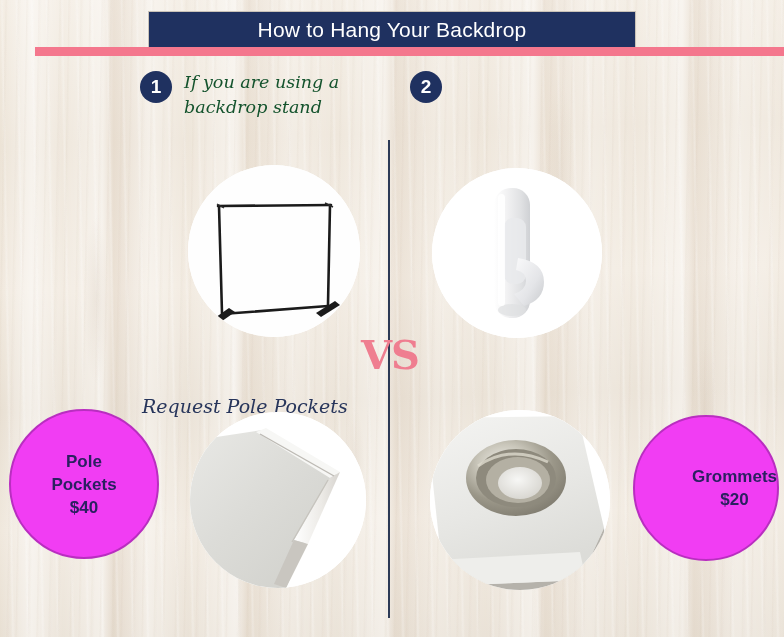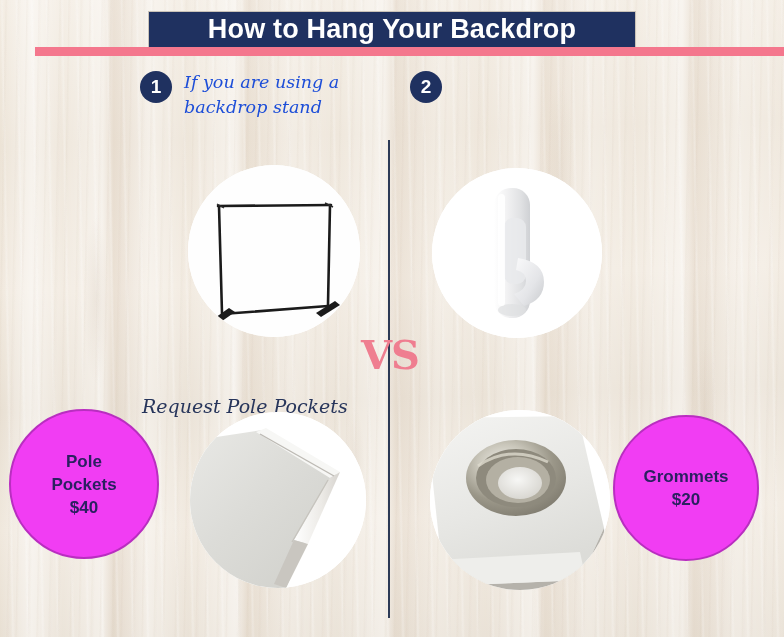--- a/index.html
+++ b/index.html
@@ -97,22 +97,22 @@
     background: #1f3160;
     border: 1px solid #c9c2b8;
     box-sizing: border-box;
     display: flex;
     align-items: center;
     justify-content: center;
   }
   #title-text {
     color: #ffffff;
     font-family: "Liberation Sans", sans-serif;
-    font-size: 27px;
-    font-weight: bold;
+    font-size: 21px;
+    font-weight: normal;
     letter-spacing: 0.2px;
     white-space: nowrap;
   }
 
   
   #pink-rule {
     position: absolute;
     left: 35px;
     top: 47px;
     width: 749px;
@@ -149,21 +149,21 @@
     font-size: 19px;
     font-weight: bold;
     display: flex;
     align-items: center;
     justify-content: center;
     flex: 0 0 auto;
     margin-top: 1px;
   }
   .step-caption {
     margin-left: 12px;
-    color: #1d4ed8;
+    color: #14532d;
     font-family: "DejaVu Serif", serif;
     font-style: italic;
     font-size: 17.5px;
     line-height: 25px;
     white-space: pre-line;
   }
   #step-1-header .step-caption { max-width: 210px; }
   #step-2-header .step-caption { max-width: 300px; }
 
   
@@ -221,21 +221,21 @@
   }
   .price-bubble .price-text {
     color: #2b2060;
     font-family: "Liberation Sans", sans-serif;
     font-size: 17px;
     font-weight: bold;
     line-height: 23px;
     white-space: pre-line;
   }
   #bubble-pole-pockets { left: 9px;  top: 409px; width: 146px; height: 146px; }
-  #bubble-grommets     { left: 613px; top: 415px; width: 142px; height: 142px; }
+  #bubble-grommets     { left: 633px; top: 415px; width: 142px; height: 142px; justify-content: flex-end; }
 </style>
 </head>
 <body>
 
 <div id="infographic">
 
   <div class="wood-base"></div>
   <div class="wood-grain"></div>
   <div class="wood-knots"></div>
 

